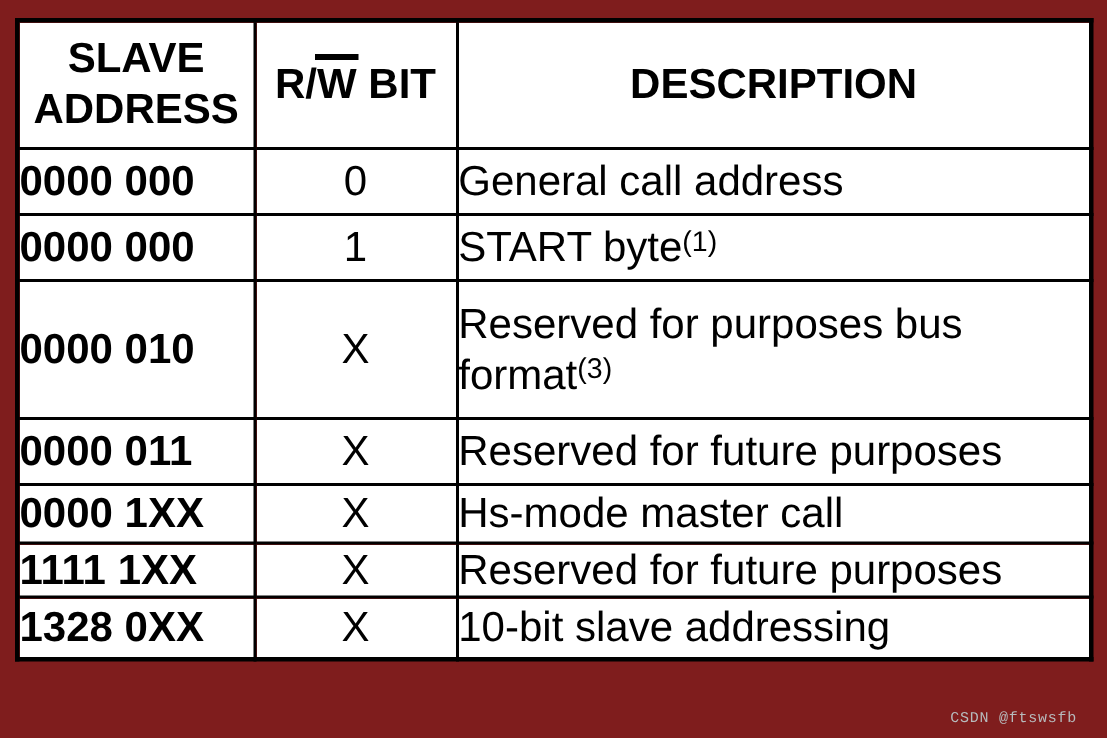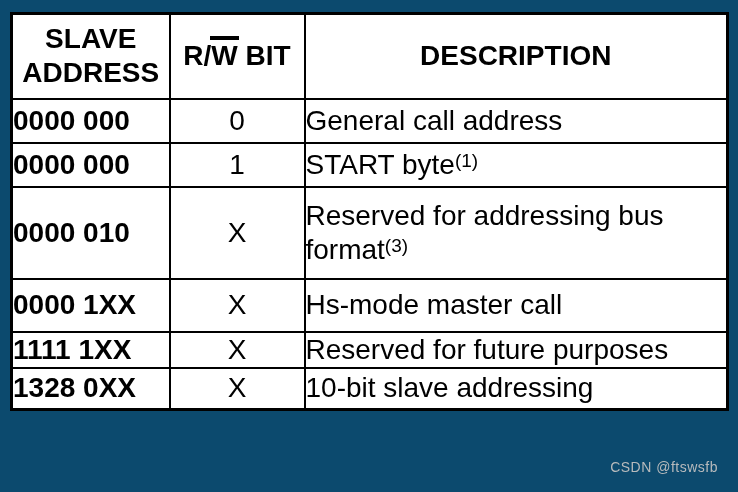--- a/index.html
+++ b/index.html
@@ -9,21 +9,21 @@
     width: 738px;
     height: 492px;
     font-family: "Liberation Sans", sans-serif;
     color: #000000;
     overflow: hidden;
   }
   .page {
     position: relative;
     width: 738px;
     height: 492px;
-    background: #0c4a6e;
+    background: #7f1d1d;
   }
   table.addr-table {
     position: absolute;
     left: 10px;
     top: 12px;
     width: 716px;
     border-collapse: collapse;
     table-layout: fixed;
     border: 3px solid #000000;
   }
@@ -67,24 +67,25 @@
     position: absolute;
     left: -1px;
     right: -1px;
     top: -3px;
     height: 4px;
     background: #000000;
   }
   .watermark {
     position: absolute;
     right: 20px;
-    bottom: 17px;
-    font-size: 14px;
+    bottom: 7px;
+    font-size: 10px;
     color: #b7babc;
     letter-spacing: 0.5px;
+    font-family: Liberation Mono, monospace;
   }
 </style>
 </head>
 <body>
 
 <div class="page">
 
   <table class="addr-table">
     <colgroup>
       <col style="width:158px">
@@ -111,25 +112,30 @@
       <tr style="height:44px">
         <td class="col-addr">0000 000</td>
         <td class="col-rw">1</td>
         <td class="col-desc"><span>START byte</span><sup class="fn">(1)</sup></td>
       </tr>
 
 
       <tr style="height:92px">
         <td class="col-addr">0000 010</td>
         <td class="col-rw">X</td>
-        <td class="col-desc"><span>Reserved for addressing bus format</span><sup class="fn">(3)</sup></td>
+        <td class="col-desc"><span>Reserved for purposes bus format</span><sup class="fn">(3)</sup></td>
       </tr>
 
+      <tr style="height:44px">
+        <td class="col-addr">0000 011</td>
+        <td class="col-rw">X</td>
+        <td class="col-desc"><span>Reserved for future purposes</span><sup class="fn"></sup></td>
+      </tr>
 
-      <tr style="height:53px">
+      <tr style="height:39px">
         <td class="col-addr">0000 1XX</td>
         <td class="col-rw">X</td>
         <td class="col-desc"><span>Hs-mode master call</span><sup class="fn"></sup></td>
       </tr>
 
       <tr style="height:31px">
         <td class="col-addr">1111 1XX</td>
         <td class="col-rw">X</td>
         <td class="col-desc"><span>Reserved for future purposes</span><sup class="fn"></sup></td>
       </tr>

